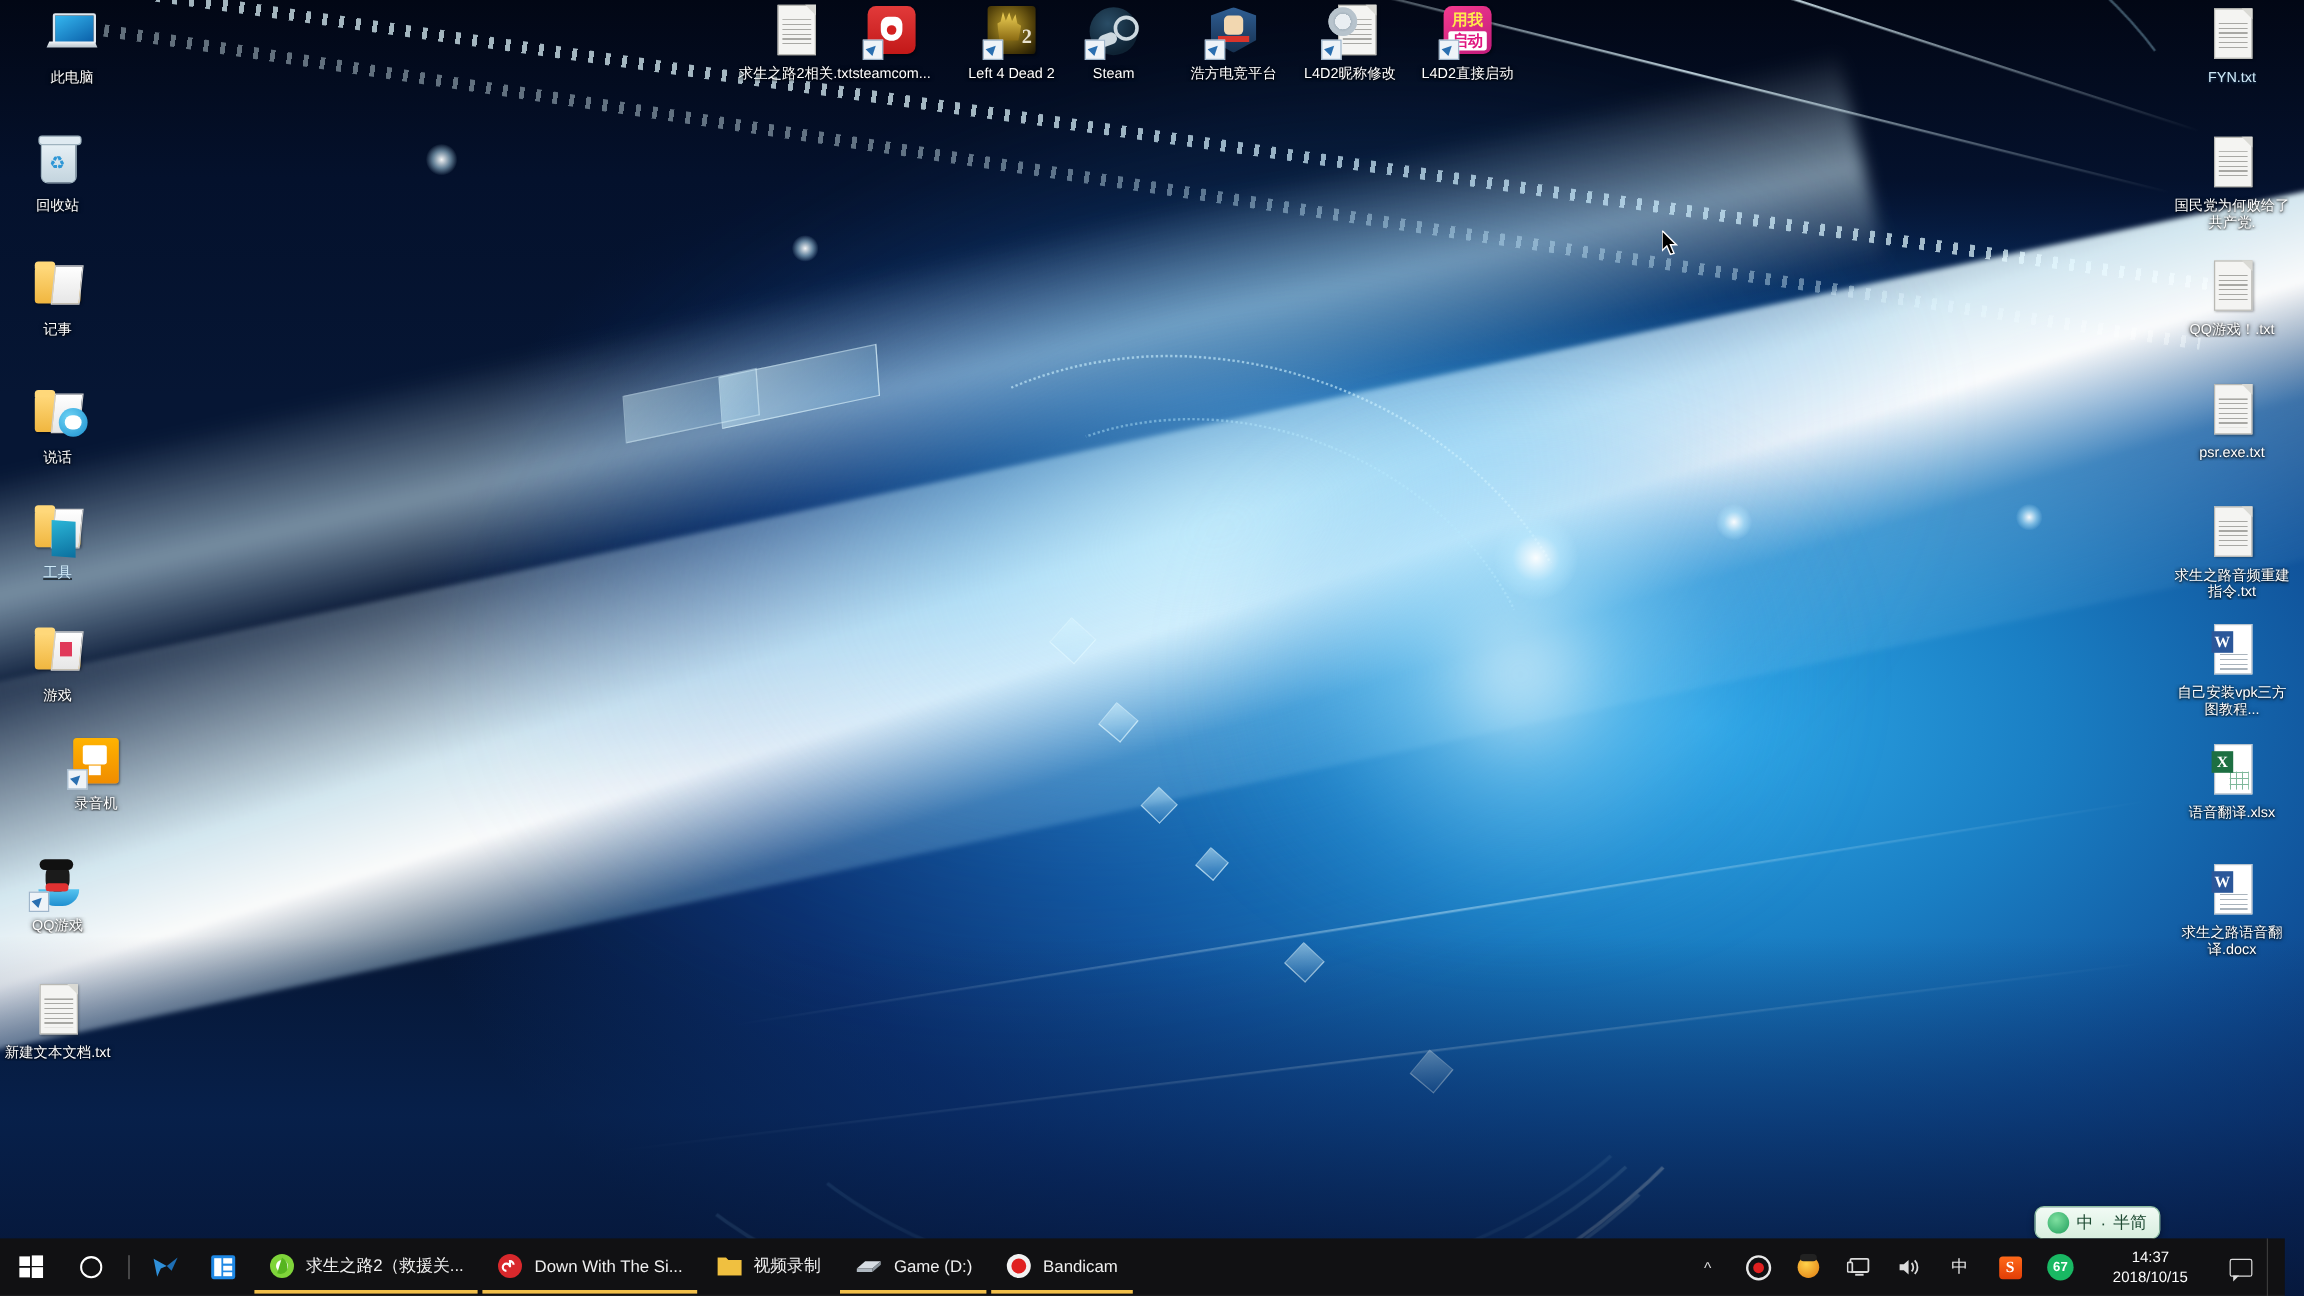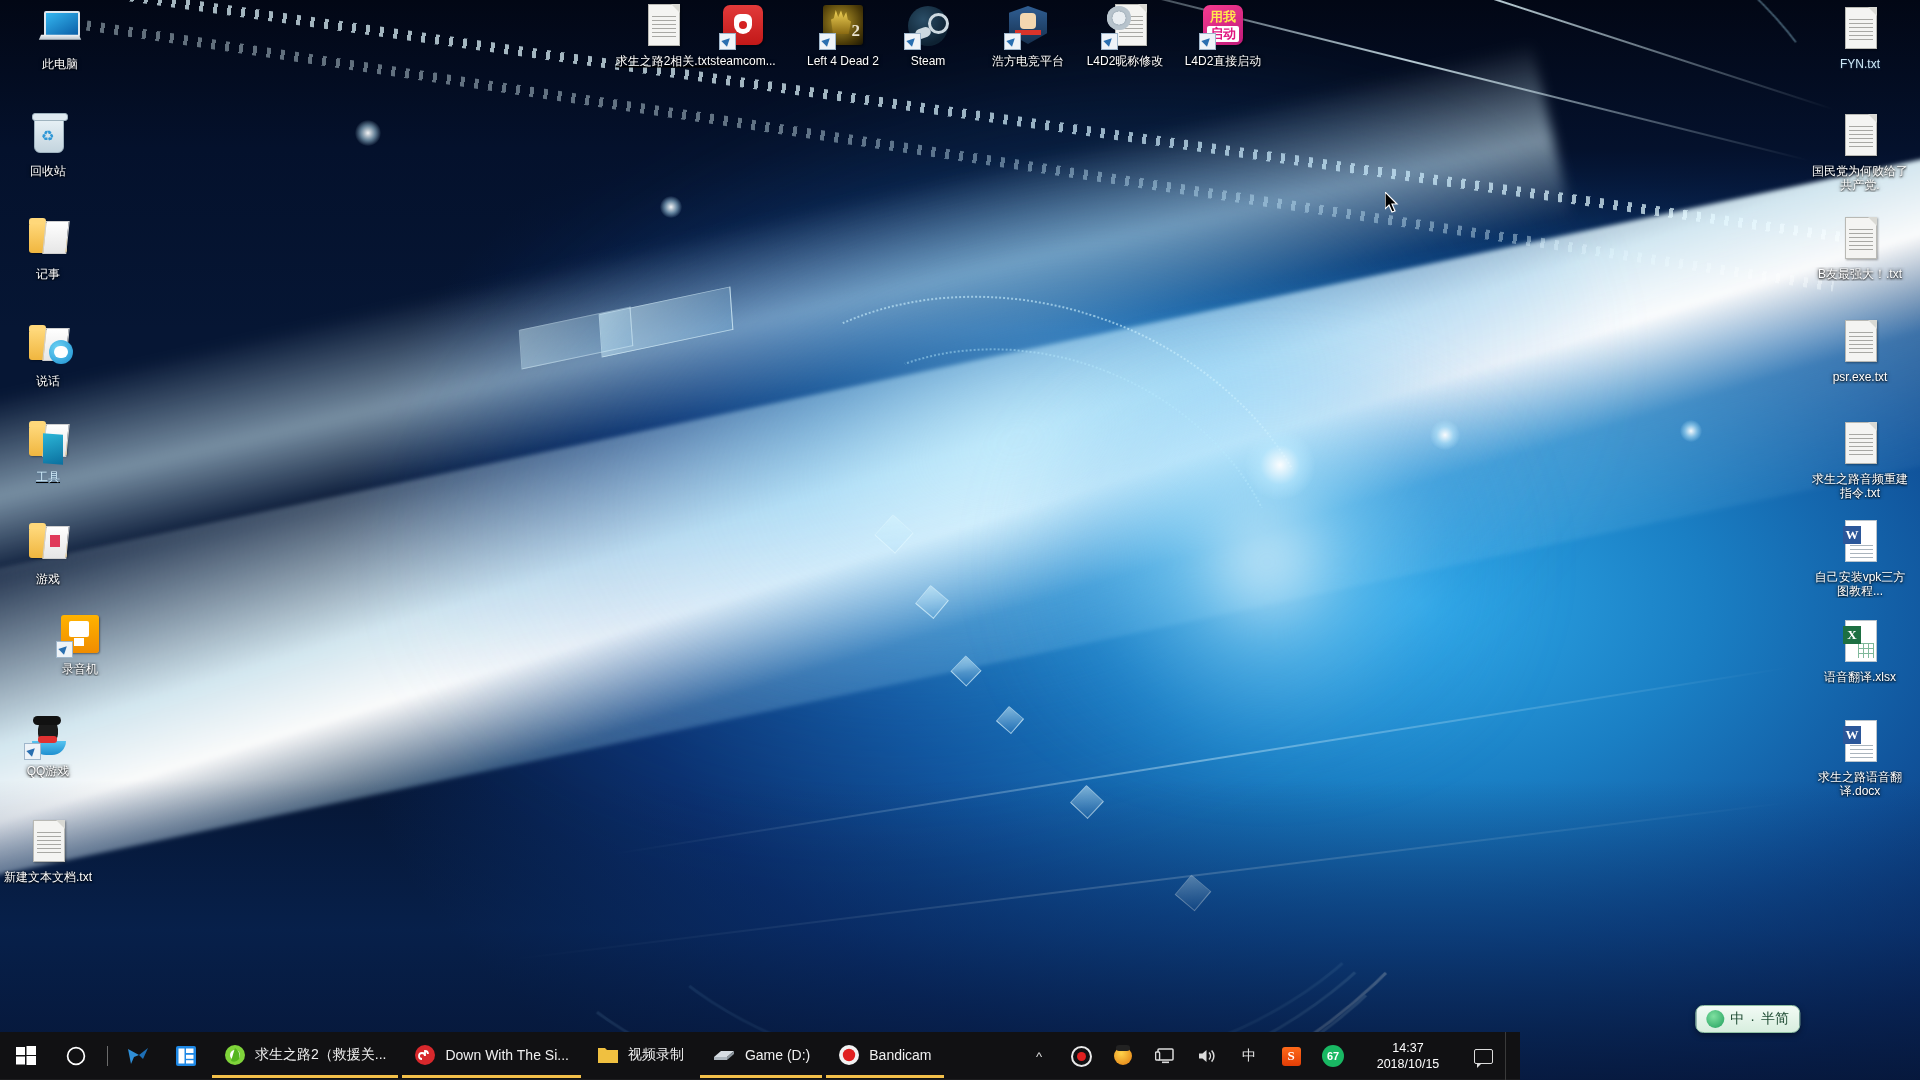--- a/index.html
+++ b/index.html
@@ -242,21 +242,21 @@
     box-shadow:0 2px 6px rgba(0,0,0,.4);
     font-size:14px;color:#1d4a32;
   }
   #ime-bar .ime-logo{
     width:18px;height:18px;border-radius:50%;
     background:radial-gradient(circle at 40% 35%,#7fe0a0,#1f9e5c);
   }
 
   
   #taskbar{
-    position:absolute;left:0;bottom:0;width:1520px;height:48px;
+    position:absolute;left:0;bottom:0;width:1904px;height:48px;
     background:#111113;display:flex;align-items:center;
     box-shadow:0 -1px 0 rgba(255,255,255,.05) inset;
   }
   .tb-btn{
     height:48px;display:flex;align-items:center;justify-content:center;
     color:#e8e8e8;flex:0 0 auto;cursor:default;
   }
   .tb-start{width:52px;}
   .tb-icon{width:48px;}
   .tb-sep{width:14px;display:flex;align-items:center;justify-content:center;}
@@ -426,21 +426,21 @@
     <div class="icon-cell" style="left: 0px; top: 818px;">
       <div class="icon-art">
         <div class="art-doc">
           <div class="lines"></div>
         </div>
       </div>
       <div class="icon-label">新建文本文档.txt</div>
     </div>
   </div>
 <div id="top-row">
-    <div class="icon-cell" style="left: 615px; top: 2px; text-decoration: underline;">
+    <div class="icon-cell" style="left: 615px; top: 2px;">
       <div class="icon-art">
         <div class="art-doc">
           <div class="lines"></div>
         </div>
       </div>
       <div class="icon-label">求生之路2相关.txt</div>
     </div>
     <div class="icon-cell" style="left: 695px; top: 2px;">
       <div class="icon-art">
         <div class="art-red">
@@ -517,21 +517,21 @@
         </div>
       </div>
       <div class="icon-label">国民党为何败给了共产党.</div>
     </div>
     <div class="icon-cell" style="left: 1812px; top: 215px;">
       <div class="icon-art">
         <div class="art-doc">
           <div class="lines"></div>
         </div>
       </div>
-      <div class="icon-label">B友最强大！.txt</div>
+      <div class="icon-label">QQ游戏！.txt</div>
     </div>
     <div class="icon-cell" style="left: 1812px; top: 318px;">
       <div class="icon-art">
         <div class="art-doc">
           <div class="lines"></div>
         </div>
       </div>
       <div class="icon-label">psr.exe.txt</div>
     </div>
     <div class="icon-cell" style="left: 1812px; top: 420px;">

